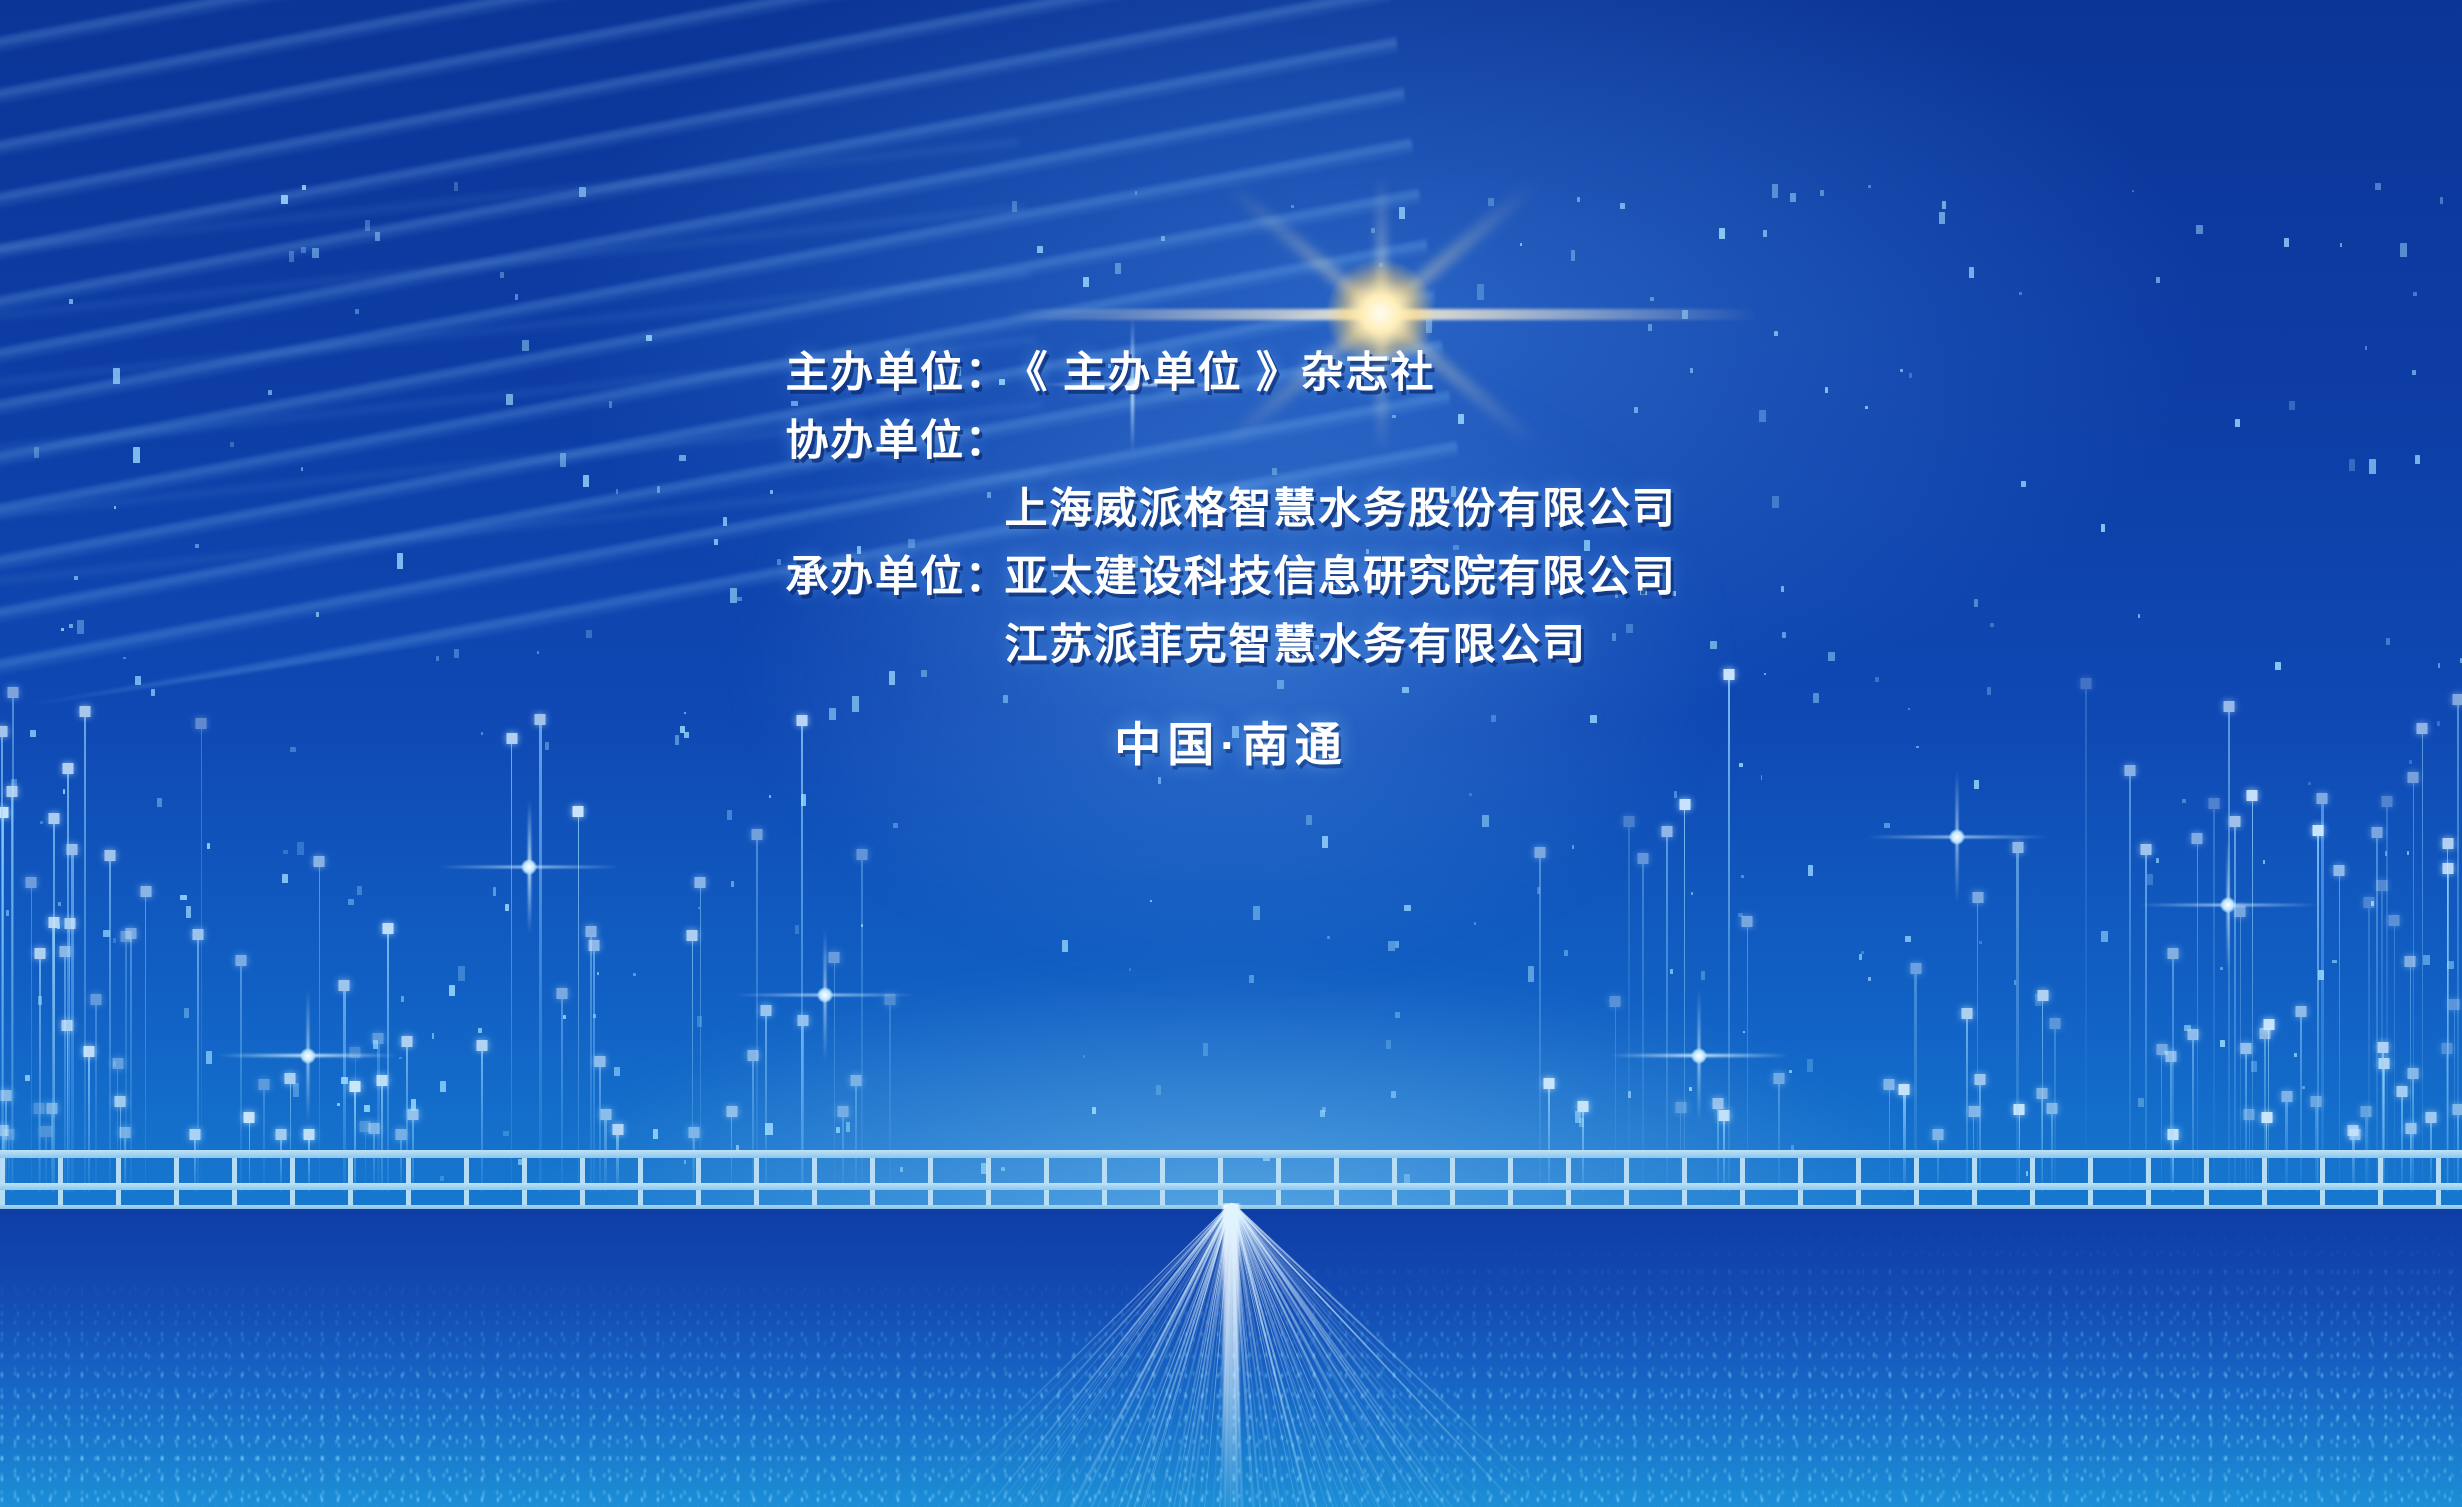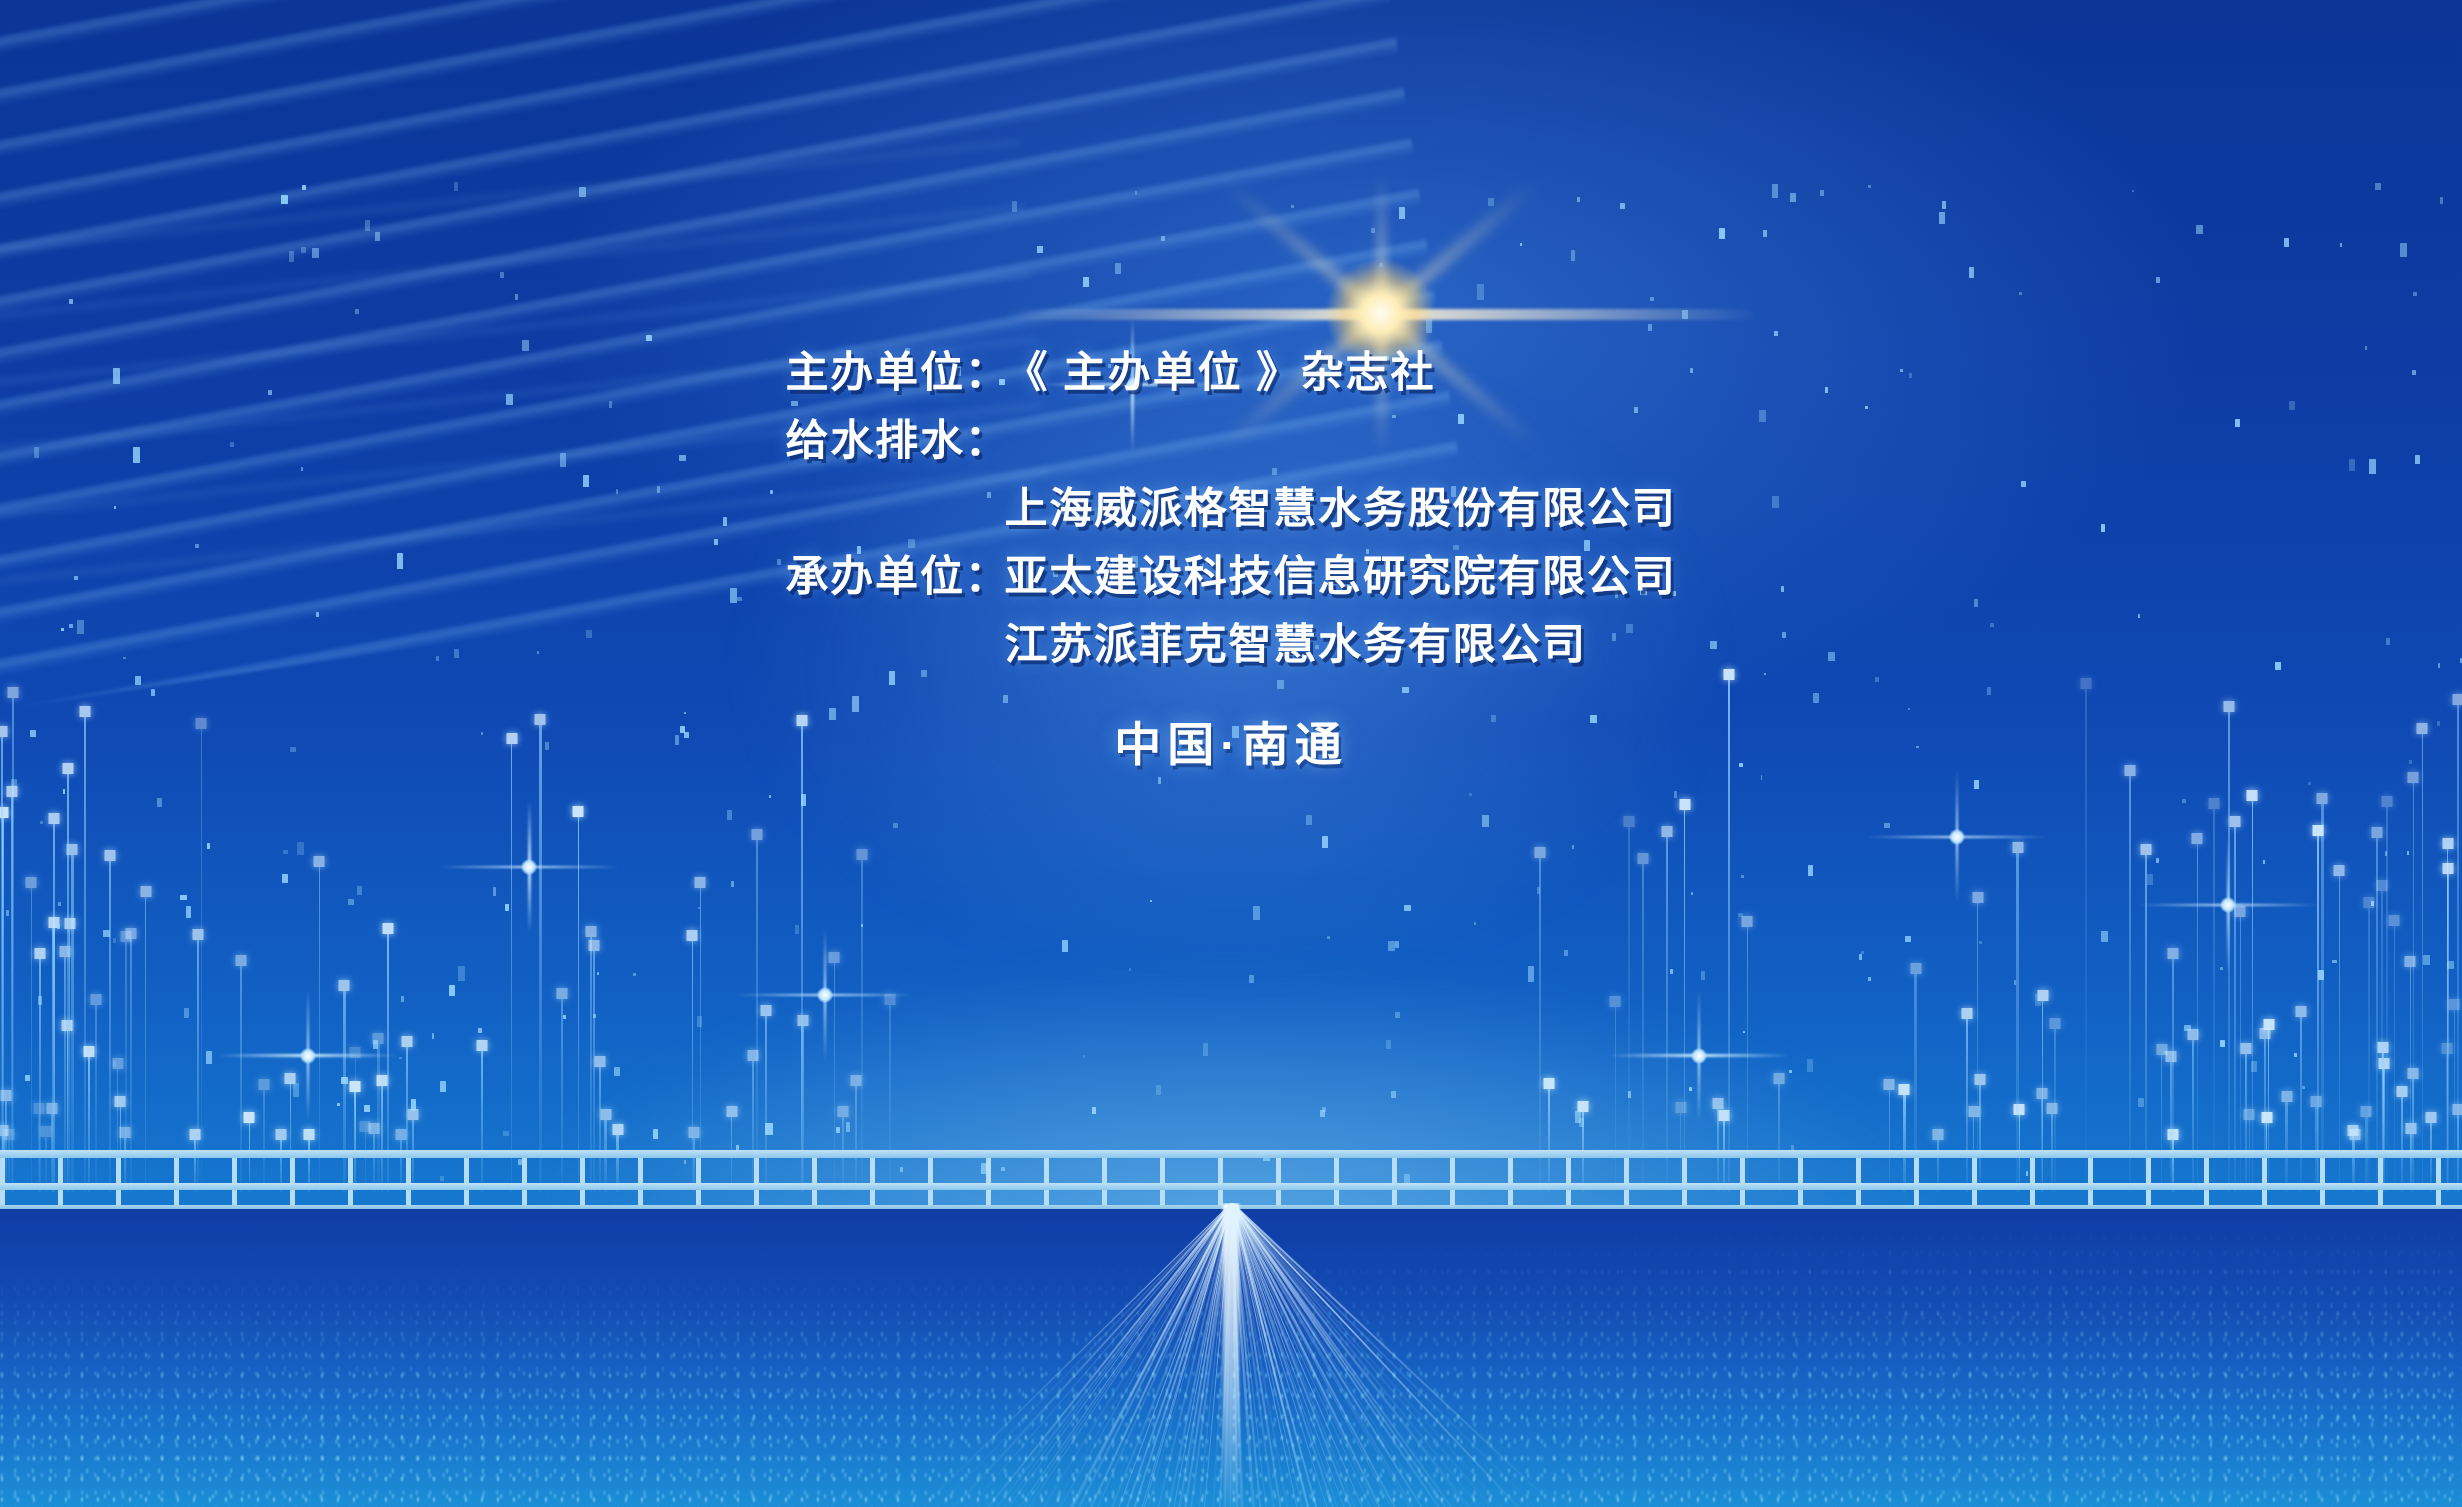--- a/index.html
+++ b/index.html
@@ -849,21 +849,21 @@
 
     <div class="title-block">
     </div>
 
     <div class="org-block" id="orgList">
         <div class="org-row">
           <span class="org-label">主办单位：</span>
           <span class="org-value">《 主办单位 》杂志社</span>
         </div>
         <div class="org-row">
-          <span class="org-label">给水排水：</span>
+          <span class="org-label">协办单位：</span>
         </div>
         <div class="org-row indented">
           <span class="org-label">协办单位：</span>
           <span class="org-value">上海威派格智慧水务股份有限公司</span>
         </div>
         <div class="org-row">
           <span class="org-label">承办单位：</span>
           <span class="org-value">亚太建设科技信息研究院有限公司</span>
         </div>
         <div class="org-row indented">

